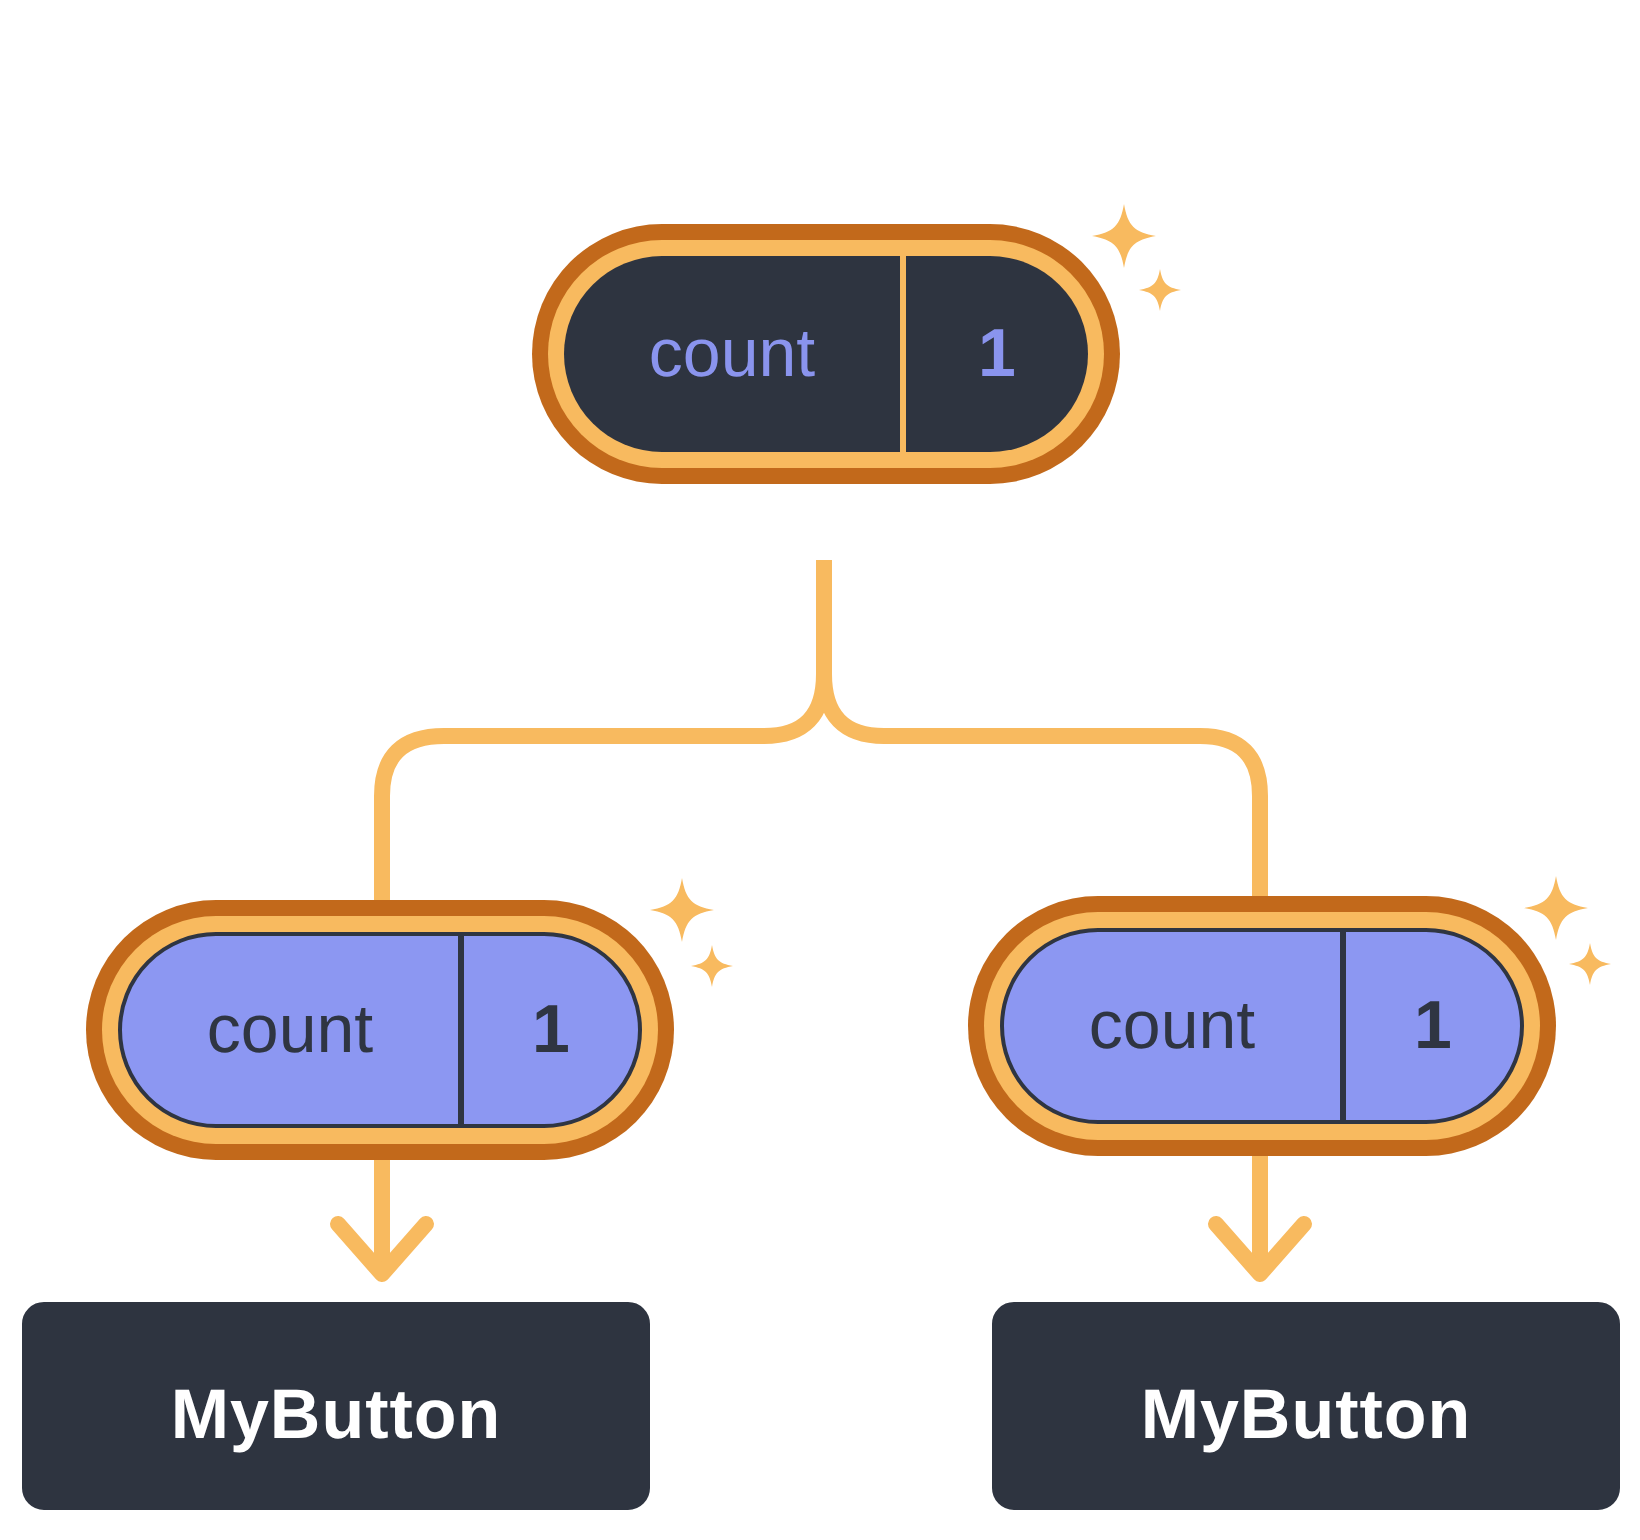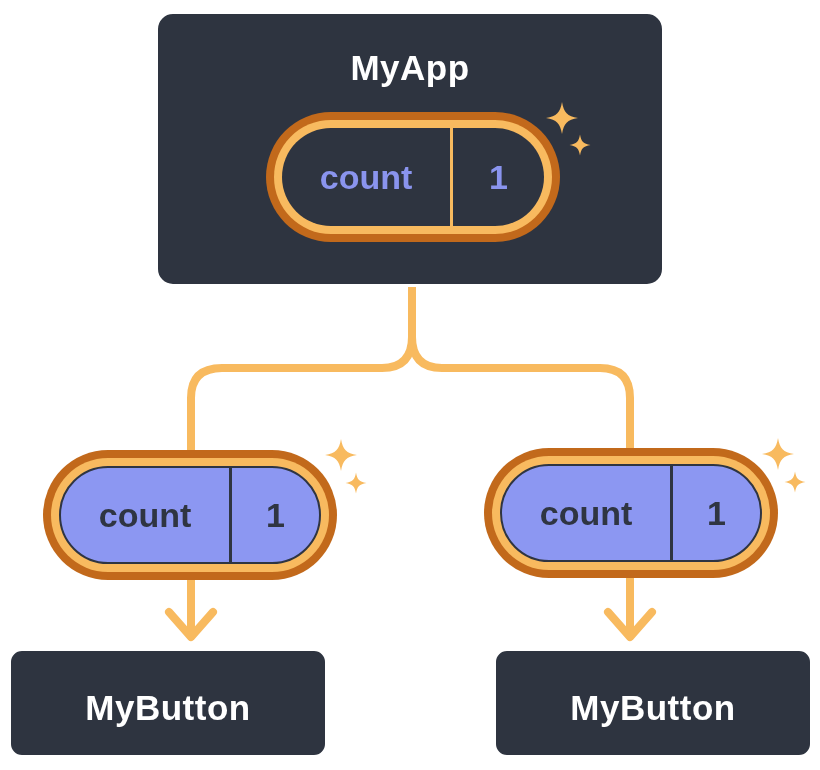--- a/index.html
+++ b/index.html
@@ -38,42 +38,39 @@
 
   .pill-dark .pill-inner{background:var(--dark-pill-fill);}
   .pill-dark .state-name,.pill-dark .state-value{color:var(--dark-pill-text);}
   .pill-dark .state-divider{background:var(--ring-inner);}
 
   .pill-purple .pill-inner{background:var(--purple-fill);border:2.5px solid var(--purple-text);}
   .pill-purple .state-name,.pill-purple .state-value{color:var(--purple-text);}
   .pill-purple .state-divider{background:var(--purple-text);}
 
   .state-name{width:168px;display:flex;align-items:center;justify-content:center;
-    font-size:34px;font-weight:700;}
+    font-size:34px;font-weight:400;}
   .state-divider{width:3px;flex:none;}
   .state-value{flex:1;display:flex;align-items:center;justify-content:center;
     font-size:34px;font-weight:700;}
 </style>
 </head>
 <body>
 
 <div class="stage">
 
   <svg class="wires" width="820" height="770" viewBox="0 0 820 770">
     <path class="wire" d="M412 280 V337 Q412 368 382 368 H222 Q191 368 191 398 V456"></path>
     <path class="wire" d="M412 337 Q412 368 442 368 H600 Q630 368 630 398 V454"></path>
     <path class="wire" d="M191 576 V633"></path>
     <path class="wire head" d="M169 612 L191 637 L213 612"></path>
     <path class="wire" d="M630 574 V633"></path>
     <path class="wire head" d="M608 612 L630 637 L652 612"></path>
   </svg>
 
-  <div class="node node-root">
-    <div class="node-title">MyApp</div>
-  </div>
 
   <div class="pill pill-dark pill-top">
     <div class="pill-mid">
       <div class="pill-inner">
         <div class="state-name">count</div>
         <div class="state-divider"></div>
         <div class="state-value">1</div>
       </div>
     </div>
   </div>

